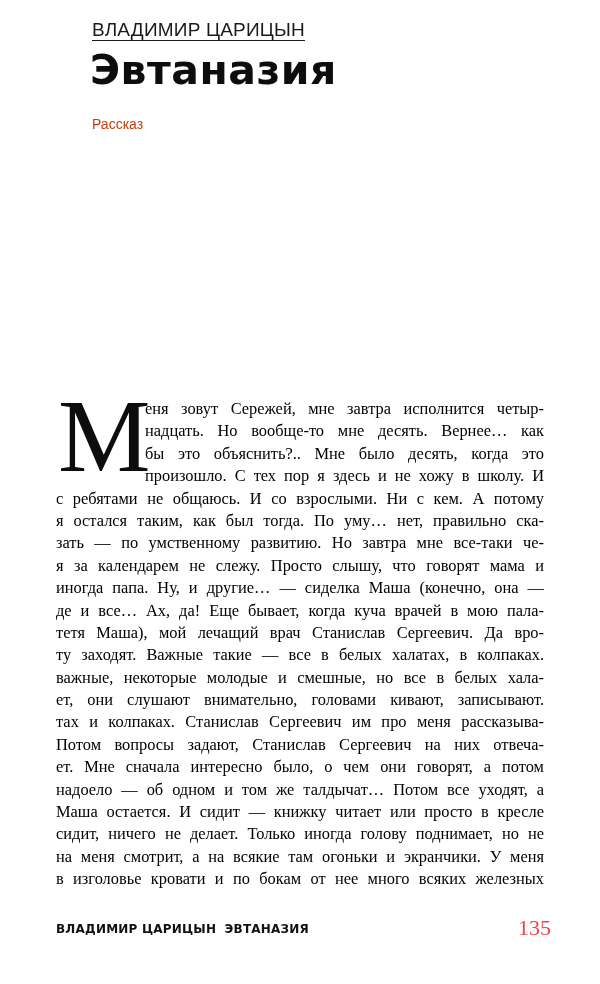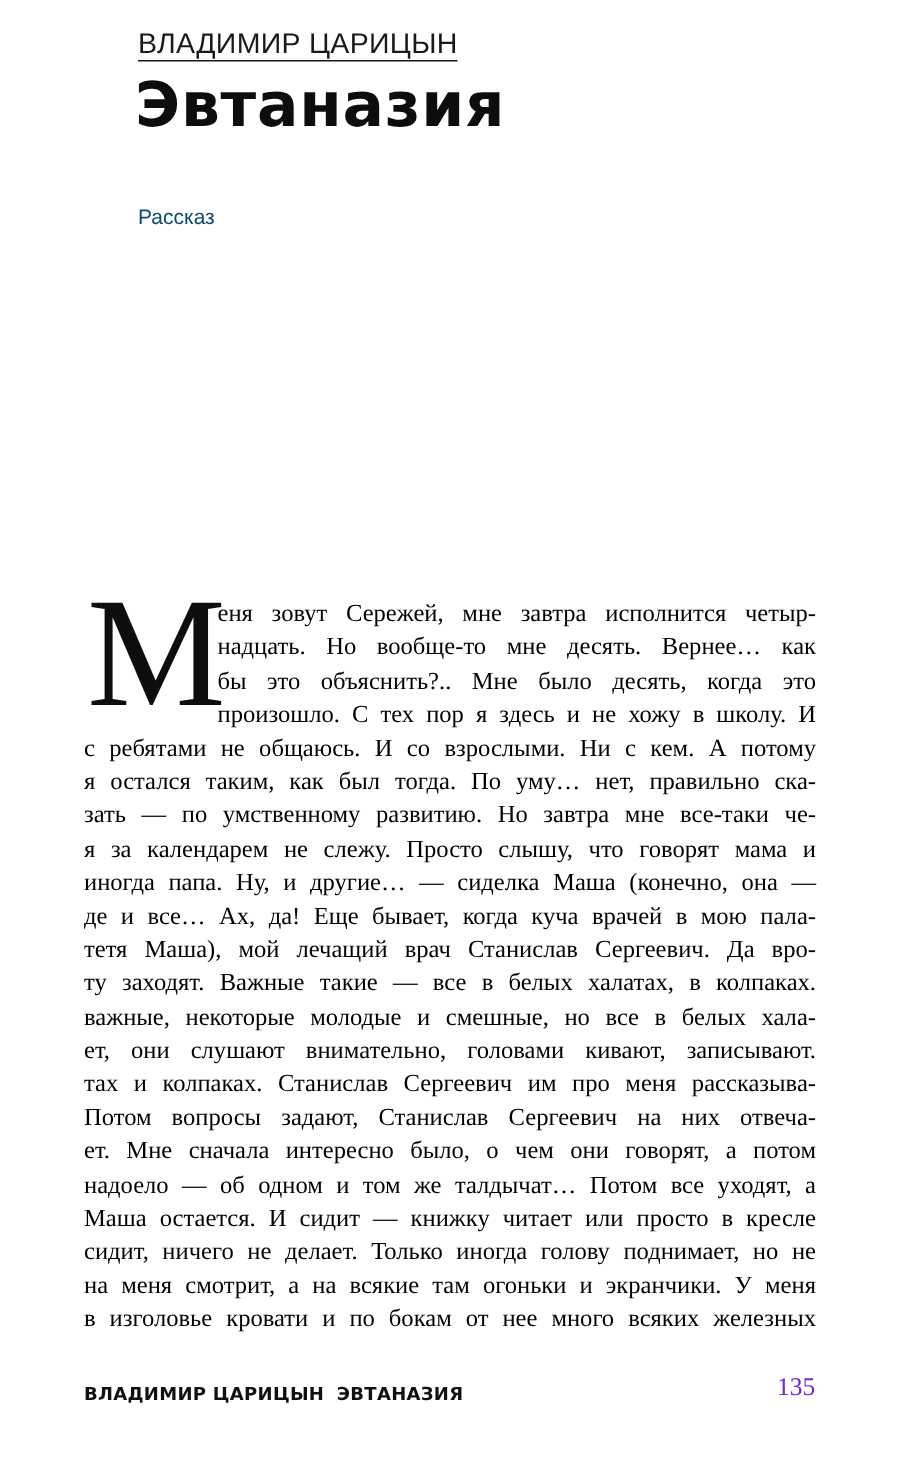--- a/index.html
+++ b/index.html
@@ -9,21 +9,21 @@
     font-family: "Liberation Sans", sans-serif; font-size: 19px; letter-spacing: 0.2px;
     color: #1a1a1a; border-bottom: 1.5px solid #1a1a1a; line-height: 20px; padding-bottom: 0;
   }
   .title {
     position: absolute; left: 90px; top: 44px;
     font-family: "DejaVu Sans", sans-serif; font-weight: bold; font-size: 41px;
     letter-spacing: 0.5px; color: #0d0d0d; line-height: 52px;
   }
   .genre {
     position: absolute; left: 92px; top: 116px;
-    font-family: "Liberation Sans", sans-serif; font-size: 14px; color: #0c4a6e; margin-top: 20px;
+    font-family: "Liberation Sans", sans-serif; font-size: 14px; color: #c2410c;
   }
   .body-text {
     position: absolute; left: 56px; top: 398px; width: 488px;
     font-family: "Liberation Serif", serif; font-size: 16.4px; line-height: 22.4px;
     color: #000000; text-align: justify;
   }
   .line { display: block; white-space: nowrap; text-align-last: justify; text-align: justify; height: 22.4px; }
   .line.indented { margin-left: 89px; }
   .line.last { text-align-last: justify; }
   .dropcap {
@@ -31,21 +31,21 @@
     font-family: "Liberation Serif", serif; font-size: 104px; line-height: 100px; color: #0d0d0d;
   }
   .footer-left {
     position: absolute; left: 56px; top: 922px;
     font-family: "DejaVu Sans", sans-serif; font-size: 12px; font-weight: bold; color: #111;
     letter-spacing: 0.2px;
   }
   .footer-left .ftitle { font-weight: 900; margin-left: 4px; }
   .page-number {
     position: absolute; left: 518px; top: 915px;
-    font-family: "Liberation Serif", serif; font-size: 17px; color: #6d28d9;
+    font-family: "Liberation Serif", serif; font-size: 22px; color: #ef4444;
   }
 </style>
 </head>
 <body>
 
 <div>
   <div class="author">ВЛАДИМИР ЦАРИЦЫН</div>
   <div class="title">Эвтаназия</div>
   <div class="genre">Рассказ</div>
 

